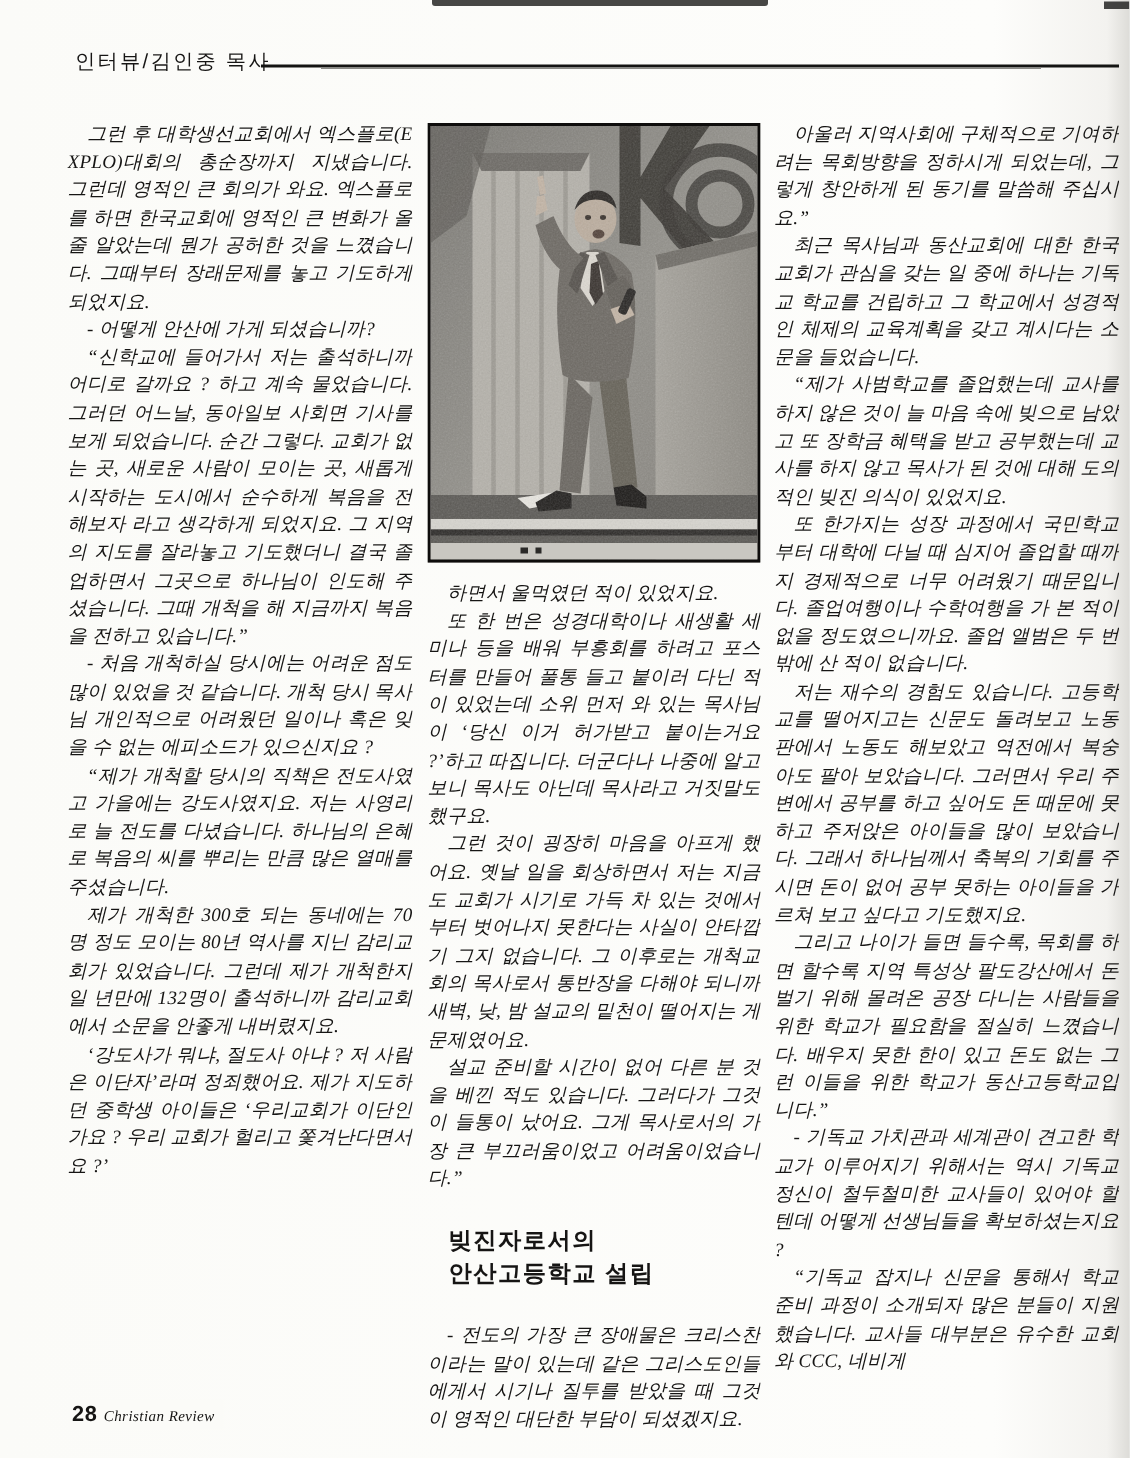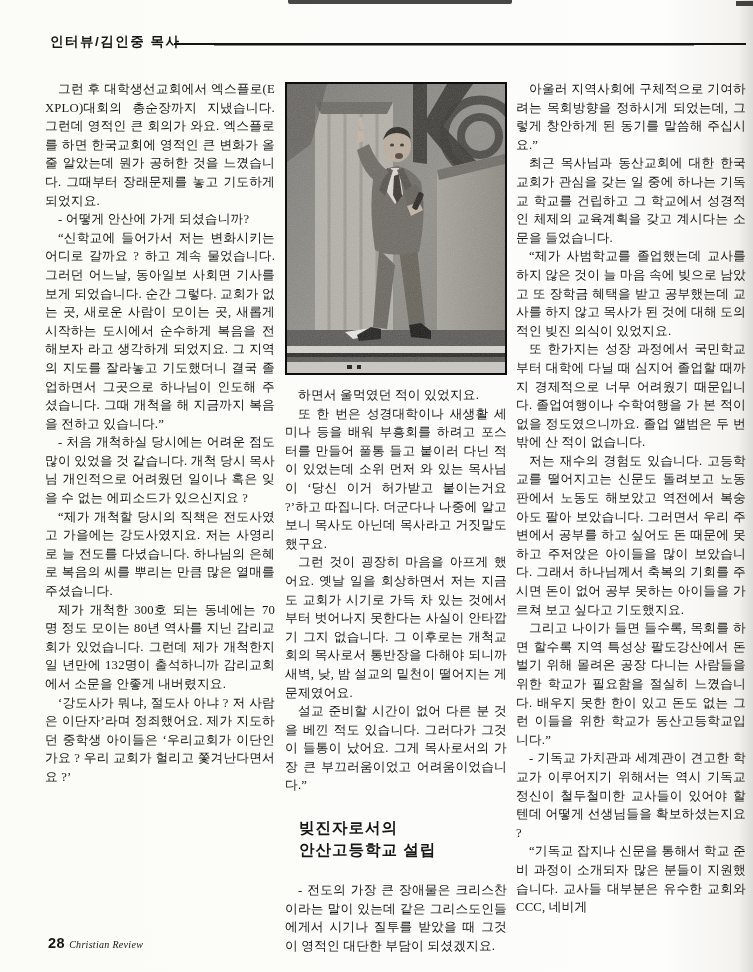--- a/index.html
+++ b/index.html
@@ -6,32 +6,32 @@
   .page{
     position:relative;width:753px;height:972px;margin:0 auto;overflow:hidden;
     background:linear-gradient(90deg,#fbfbf8 0%,#fdfdfb 88%,#f3f2ef 98%,#dddcd8 100%);
     font-family:"Liberation Serif","DejaVu Serif",serif;color:#161514;
   }
   .scan-artifact-top{position:absolute;left:288px;top:0;width:224px;height:4px;background:#191918;opacity:.8;border-radius:0 0 2px 2px;}
   .scan-artifact-corner{position:absolute;right:0;top:1px;width:17px;height:5px;background:#242423;opacity:.85;}
   .masthead{position:absolute;left:50px;top:32px;width:696px;height:20px;}
   .masthead-title{
     font-family:"Liberation Sans","DejaVu Sans",sans-serif;
-    font-weight:bold;font-size:13.5px;letter-spacing:1.5px;white-space:nowrap;
+    font-weight:normal;font-size:13.5px;letter-spacing:1.5px;white-space:nowrap;
   }
   .masthead-rule{position:absolute;left:124px;top:11px;width:572px;height:2px;background:#141413;}
   .masthead-rule::after{content:"";position:absolute;left:40px;top:2px;width:480px;height:1px;background:#8a8a86;}
   .columns{position:absolute;left:45px;top:80px;width:701px;height:878px;display:flex;}
   .col{width:230px;overflow:hidden;}
   .col-1{margin-right:10px;}
   .col-2{width:222px;margin-right:9px;}
   .col-3{width:230px;}
   .para{
     margin:0;text-indent:13px;text-align:justify;word-break:break-all;
-    font-size:12.7px;line-height:18.6px;letter-spacing:.2px;
+    font-size:12.7px;line-height:18.6px;letter-spacing:.2px;font-style:italic;
   }
   .photo-frame{
     box-sizing:border-box;width:222px;height:293px;border:2px solid #0e0d0c;
     margin:2px 0 11px 0;background:#8f8d88;overflow:hidden;
   }
   .photo-frame svg{display:block;width:100%;height:100%;}
   .subhead{
     font-family:"Liberation Sans","DejaVu Sans",sans-serif;
     font-weight:bold;font-size:15.5px;line-height:22px;letter-spacing:1px;
     margin:22px 0 20px 0;padding-left:14px;
@@ -54,21 +54,21 @@
   <div class="masthead">
     <span class="masthead-title">인터뷰/김인중 목사</span>
     <div class="masthead-rule"></div>
   </div>
 
   <div class="columns">
 
     <div class="col col-1">
         <p class="para">그런 후 대학생선교회에서 엑스플로(EXPLO)대회의 총순장까지 지냈습니다. 그런데 영적인 큰 회의가 와요. 엑스플로를 하면 한국교회에 영적인 큰 변화가 올 줄 알았는데 뭔가 공허한 것을 느꼈습니다. 그때부터 장래문제를 놓고 기도하게 되었지요.</p>
         <p class="para">- 어떻게 안산에 가게 되셨습니까?</p>
-        <p class="para">“신학교에 들어가서 저는 변화시키는 어디로 갈까요 ? 하고 계속 물었습니다. 그러던 어느날, 동아일보 사회면 기사를 보게 되었습니다. 순간 그렇다. 교회가 없는 곳, 새로운 사람이 모이는 곳, 새롭게 시작하는 도시에서 순수하게 복음을 전해보자 라고 생각하게 되었지요. 그 지역의 지도를 잘라놓고 기도했더니 결국 졸업하면서 그곳으로 하나님이 인도해 주셨습니다. 그때 개척을 해 지금까지 복음을 전하고 있습니다.”</p>
+        <p class="para">“신학교에 들어가서 저는 출석하니까 어디로 갈까요 ? 하고 계속 물었습니다. 그러던 어느날, 동아일보 사회면 기사를 보게 되었습니다. 순간 그렇다. 교회가 없는 곳, 새로운 사람이 모이는 곳, 새롭게 시작하는 도시에서 순수하게 복음을 전해보자 라고 생각하게 되었지요. 그 지역의 지도를 잘라놓고 기도했더니 결국 졸업하면서 그곳으로 하나님이 인도해 주셨습니다. 그때 개척을 해 지금까지 복음을 전하고 있습니다.”</p>
         <p class="para">- 처음 개척하실 당시에는 어려운 점도 많이 있었을 것 같습니다. 개척 당시 목사님 개인적으로 어려웠던 일이나 혹은 잊을 수 없는 에피소드가 있으신지요 ?</p>
         <p class="para">“제가 개척할 당시의 직책은 전도사였고 가을에는 강도사였지요. 저는 사영리로 늘 전도를 다녔습니다. 하나님의 은혜로 복음의 씨를 뿌리는 만큼 많은 열매를 주셨습니다.</p>
         <p class="para">제가 개척한 300호 되는 동네에는 70명 정도 모이는 80년 역사를 지닌 감리교회가 있었습니다. 그런데 제가 개척한지 일 년만에 132명이 출석하니까 감리교회에서 소문을 안좋게 내버렸지요.</p>
         <p class="para">‘강도사가 뭐냐, 절도사 아냐 ? 저 사람은 이단자’라며 정죄했어요. 제가 지도하던 중학생 아이들은 ‘우리교회가 이단인가요 ? 우리 교회가 헐리고 쫓겨난다면서요 ?’</p>
       </div>
 
     <div class="col col-2">
       <div class="photo-frame">
         <svg viewBox="0 0 218 289" preserveAspectRatio="none">
           <defs>

